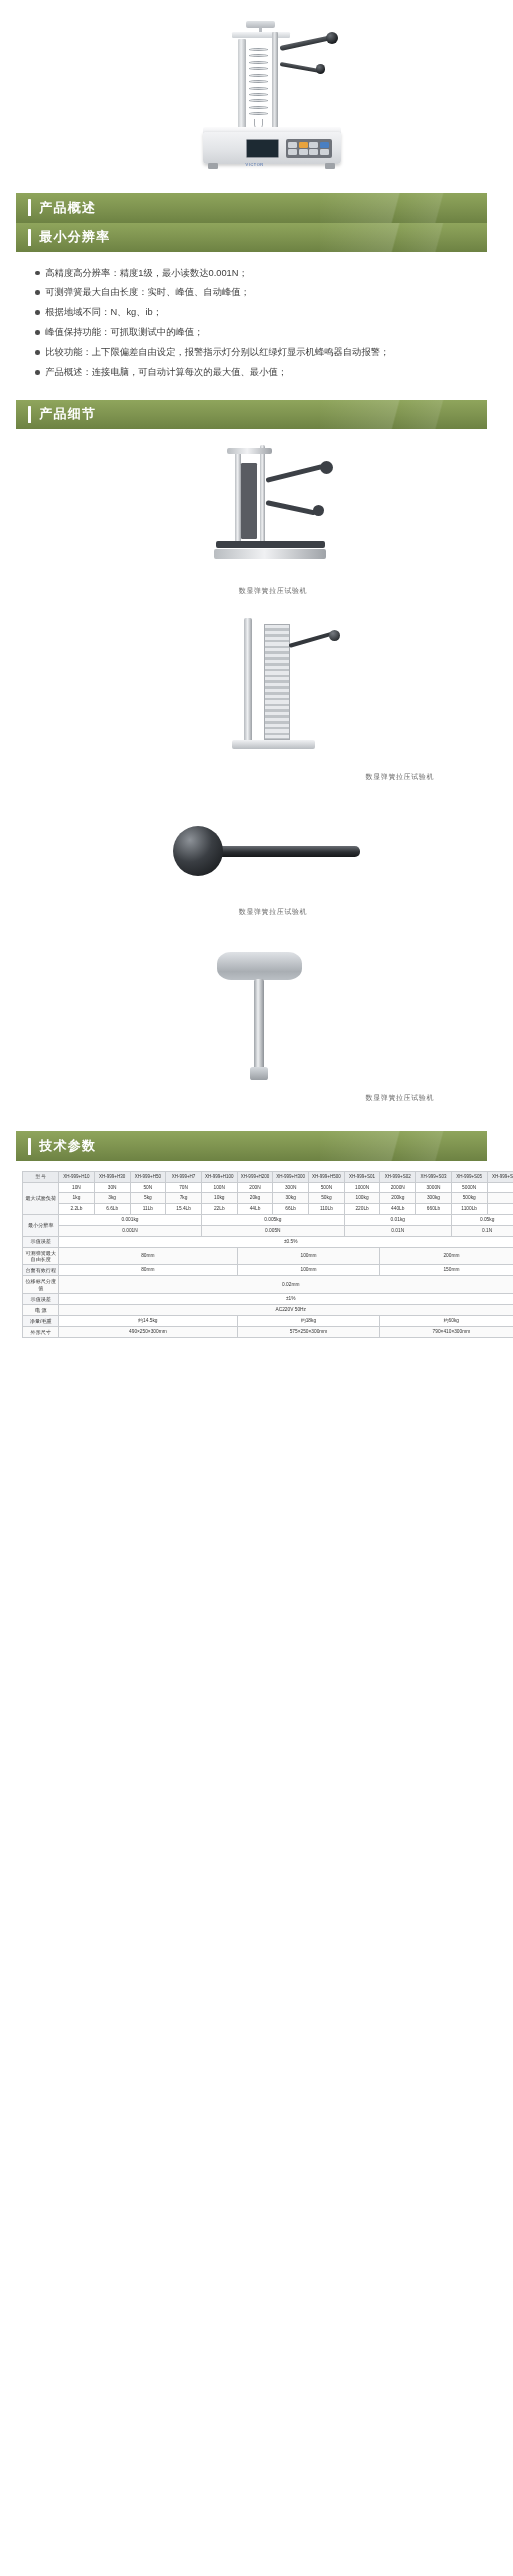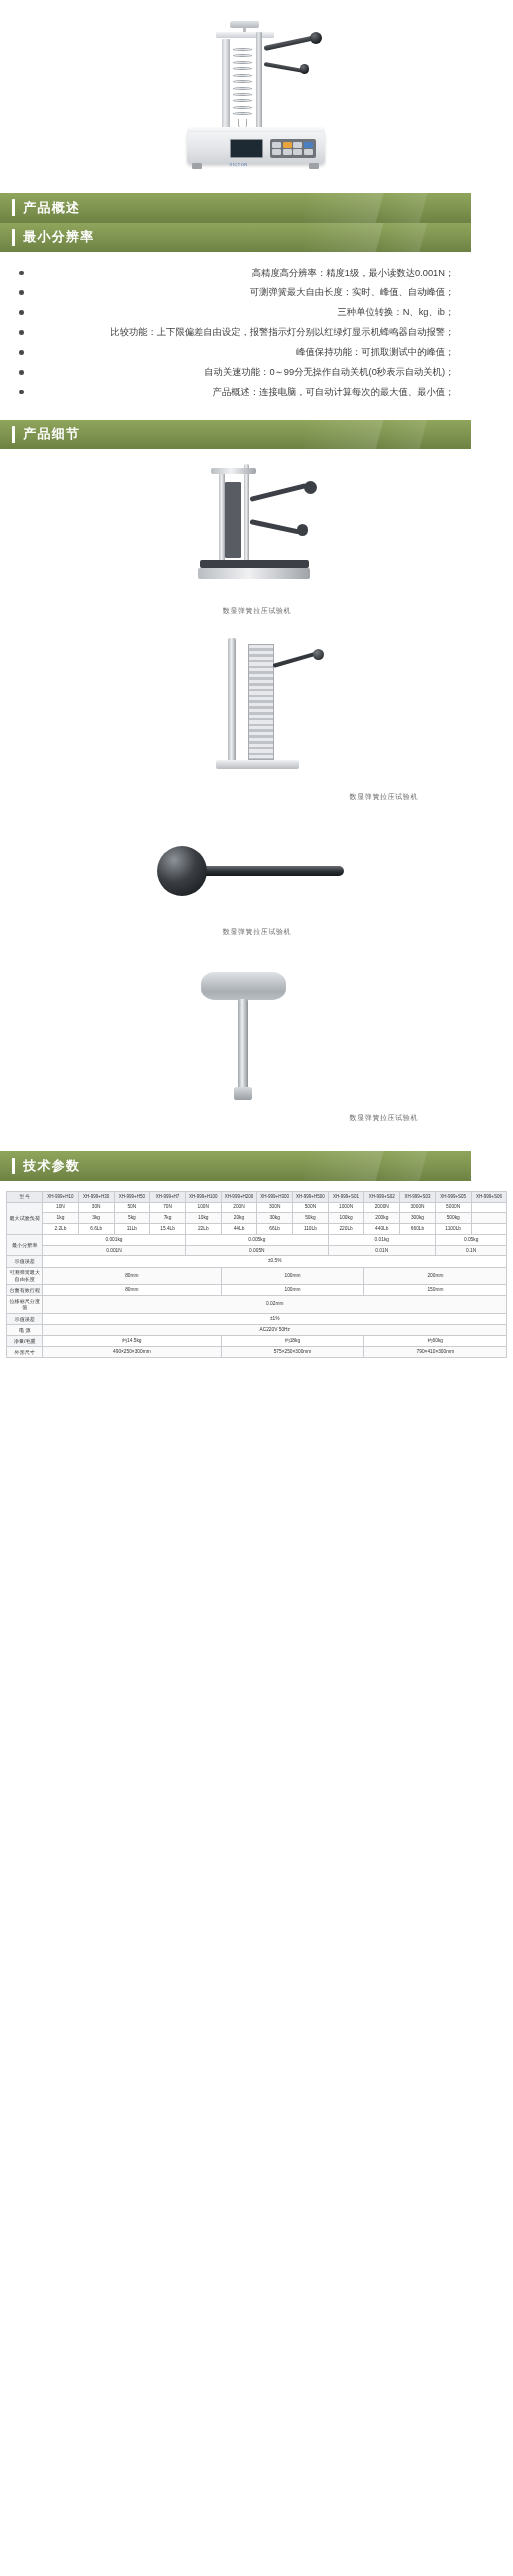--- a/index.html
+++ b/index.html
@@ -2,21 +2,21 @@
 <html style="font-size:10.3px"><head>
 <meta charset="utf-8">
 <style>
   * { box-sizing: border-box; }
   body {
     margin: 0;
     width: 514px;
     background: #ffffff;
     font-family: "Liberation Sans", sans-serif;
   }
-  .page { width: 471px; position: relative; }
+  .page { width: 471px; position: relative; margin-left: 16px; }
 
   
   .hero {
     width: 514px;
     height: 193px;
     background: #ffffff;
     display: flex;
     align-items: center;
     justify-content: center;
   }
@@ -145,21 +145,21 @@
     position: relative;
     padding-left: 10.3px;
     margin-bottom: 1.3px;
   }
   .features li:before {
     content: "";
     position: absolute; left: 0; top: 7px;
     width: 4.5px; height: 4.5px; border-radius: 50%;
     background: #4a4a4a;
   }
-  .features ul { margin:0; padding:0;text-align:right; }
+  .features ul { margin:0; padding:0; }
 
   
   .details { padding: 15.4px 0 6.4px 0; }
   .detail {
     width: 514px;
     margin-bottom: 22px;
     display: flex;
     flex-direction: column;
     align-items: center;
   }
@@ -294,24 +294,23 @@
 
   <div class="sec-head">
     <div class="bar"></div>
     <h2>最小分辨率</h2>
     <div class="deco"></div>
   </div>
   <div class="features">
     <ul>
       <li>高精度高分辨率：精度1级，最小读数达0.001N；</li>
       <li>可测弹簧最大自由长度：实时、峰值、自动峰值；</li>
-      <li>三种单位转换：N、kg、ib；</li>
+      <li>根据地域不同：N、kg、ib；</li>
+      <li>峰值保持功能：可抓取测试中的峰值；</li>
       <li>比较功能：上下限偏差自由设定，报警指示灯分别以红绿灯显示机蜂鸣器自动报警；</li>
-      <li>峰值保持功能：可抓取测试中的峰值；</li>
-      <li>自动关速功能：0～99分无操作自动关机(0秒表示自动关机)；</li>
       <li>产品概述：连接电脑，可自动计算每次的最大值、最小值；</li>
     </ul>
   </div>
 
   <div class="sec-head">
     <div class="bar"></div>
     <h2>产品细节</h2>
     <div class="deco"></div>
   </div>
 

